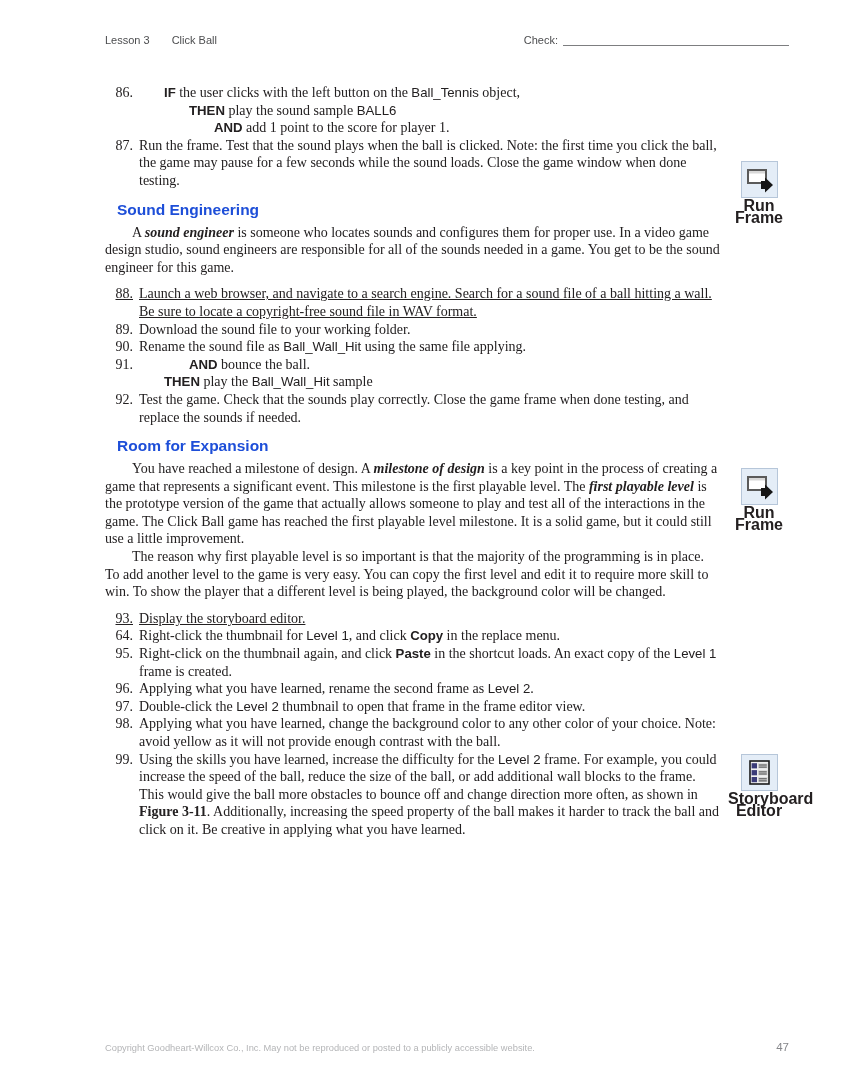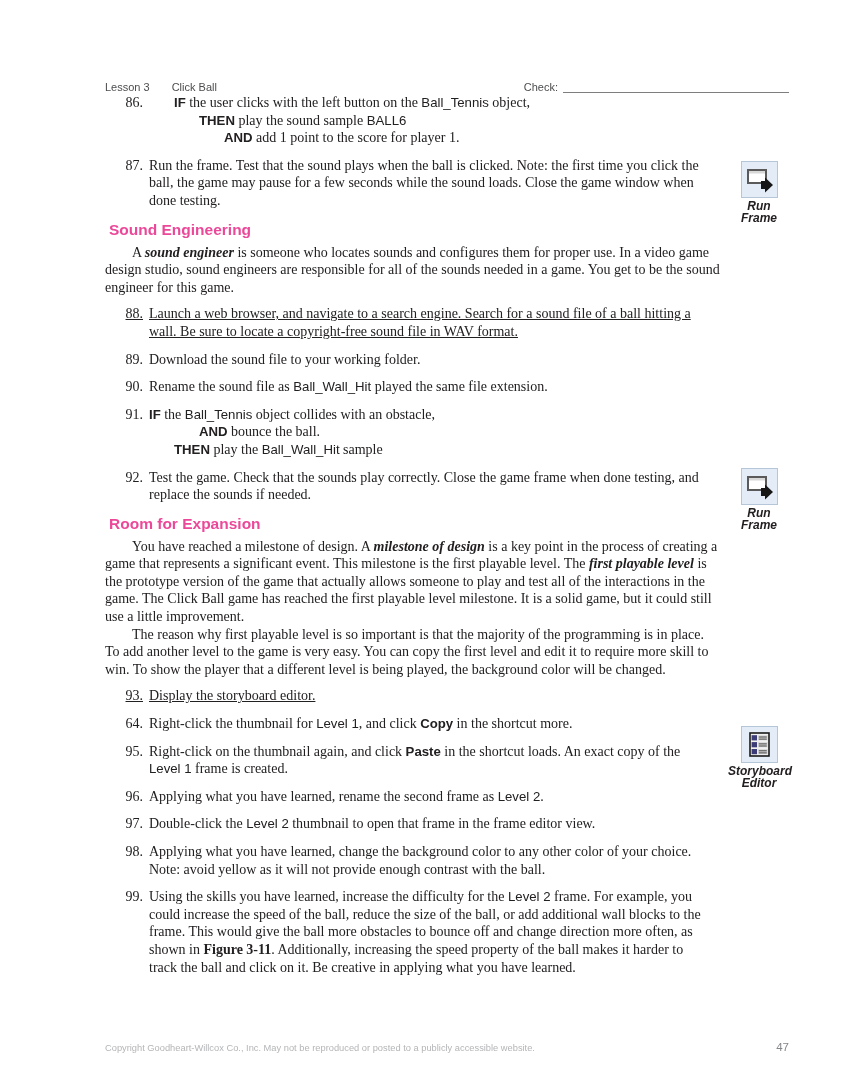--- a/index.html
+++ b/index.html
@@ -1,45 +1,45 @@
 <!DOCTYPE html>
 <html><head>
 <meta charset="utf-8">
 <style>
   html,body{margin:0;padding:0;background:#9a9a9a;}
   .page{position:relative;width:849px;height:1087px;background:#ffffff;margin:0 auto;
         font-family:"Liberation Serif",serif;color:#232021;overflow:hidden;}
 
   
   .hdr{position:absolute;top:34px;left:105px;width:684px;display:flex;justify-content:space-between;
-       font-family:"Liberation Sans",sans-serif;font-size:11px;color:#4c4d4f;margin-top:47px;}
+       font-family:"Liberation Sans",sans-serif;font-size:11px;color:#4c4d4f;}
   .hdr-left{display:flex;gap:22px;}
   .name-wrap{display:flex;align-items:flex-end;gap:5px;}
   .name-line{width:226px;border-bottom:1px solid #7d7e80;height:11px;}
 
   
   .flow{position:absolute;top:84px;left:105px;width:616px;font-size:14px;line-height:17.6px;}
   .blk-h2{font-family:"Liberation Sans",sans-serif;font-weight:bold;font-size:15.5px;line-height:18px;
-          color:#ec4899;margin:11px 0 5px 4px;}
+          color:#1d4ed8;margin:11px 0 5px 12px;}
   .blk-p{text-indent:27px;margin:0;}
   .blk-p + .blk-li{margin-top:9px;text-decoration:underline;}
-  .blk-li{display:flex;margin:10px;}
+  .blk-li{display:flex;margin:0;}
   .li-num{flex:none;width:28px;text-align:right;}
   .li-body{flex:1;margin-left:6px;}
   .r-b{font-weight:bold;}
   .r-bi{font-weight:bold;font-style:italic;}
   .r-s{font-family:"Liberation Sans",sans-serif;font-size:13.2px;}
   .r-bs{font-family:"Liberation Sans",sans-serif;font-size:13.2px;font-weight:bold;}
 
   
   .micon{position:absolute;left:728px;width:62px;text-align:center;}
   .micon .btn{width:37px;height:37px;margin:0 auto;display:block;}
   .micon .lbl{margin-top:2px;font-family:"Liberation Sans",sans-serif;font-weight:bold;
-              font-size:12px;line-height:12px;color:#242021;font-style:italic;}
-  #icon1{top:161px;} #icon2{top:468px;} #icon3{top:726px;}
+              font-size:16px;line-height:12px;color:#242021;}
+  #icon1{top:161px;} #icon2{top:468px;} #icon3{top:754px;}
 
   
   .ftr{position:absolute;top:1041px;left:105px;width:684px;display:flex;justify-content:space-between;
        align-items:baseline;font-family:"Liberation Sans",sans-serif;}
   .ftr .copy{font-size:9.3px;color:#b4b5b7;}
   .ftr .pnum{font-size:11.5px;color:#85868a;}
 </style>
 </head>
 <body>
 
@@ -81,27 +81,26 @@
       </div>
       <div class="blk-li">
         <div class="li-num">89.</div>
         <div class="li-body">
           <div><span>Download the sound file to your working folder.</span></div>
         </div>
       </div>
       <div class="blk-li">
         <div class="li-num">90.</div>
         <div class="li-body">
-          <div><span>Rename the sound file as </span><span class="r-s">Ball_Wall_Hit</span><span> played the same file extension.</span></div>
+          <div><span>Rename the sound file as </span><span class="r-s">Ball_Wall_Hit</span><span> using the same file applying.</span></div>
         </div>
       </div>
       <div class="blk-li">
         <div class="li-num">91.</div>
         <div class="li-body">
-          <div><span class="r-bs">IF</span><span> the </span><span class="r-s">Ball_Tennis</span><span> object collides with an obstacle,</span></div>
           <div style="padding-left: 50px;"><span class="r-bs">AND</span><span> bounce the ball.</span></div>
           <div style="padding-left: 25px;"><span class="r-bs">THEN</span><span> play the </span><span class="r-s">Ball_Wall_Hit</span><span> sample</span></div>
         </div>
       </div>
       <div class="blk-li">
         <div class="li-num">92.</div>
         <div class="li-body">
           <div><span>Test the game. Check that the sounds play correctly. Close the game frame when done testing, and replace the sounds if needed.</span></div>
         </div>
       </div>
@@ -110,21 +109,21 @@
       <div class="blk-p"><span>The reason why first playable level is so important is that the majority of the programming is in place. To add another level to the game is very easy. You can copy the first level and edit it to require more skill to win. To show the player that a different level is being played, the background color will be changed.</span></div>
       <div class="blk-li">
         <div class="li-num">93.</div>
         <div class="li-body">
           <div><span>Display the storyboard editor.</span></div>
         </div>
       </div>
       <div class="blk-li">
         <div class="li-num">64.</div>
         <div class="li-body">
-          <div><span>Right-click the thumbnail for </span><span class="r-s">Level 1</span><span>, and click </span><span class="r-bs">Copy</span><span> in the shortcut more.</span></div>
+          <div><span>Right-click the thumbnail for </span><span class="r-s">Level 1</span><span>, and click </span><span class="r-bs">Copy</span><span> in the replace menu.</span></div>
         </div>
       </div>
       <div class="blk-li">
         <div class="li-num">95.</div>
         <div class="li-body">
           <div><span>Right-click on the thumbnail again, and click </span><span class="r-bs">Paste</span><span> in the shortcut loads. An exact copy of the </span><span class="r-s">Level 1</span><span> frame is created.</span></div>
         </div>
       </div>
       <div class="blk-li">
         <div class="li-num">96.</div>

